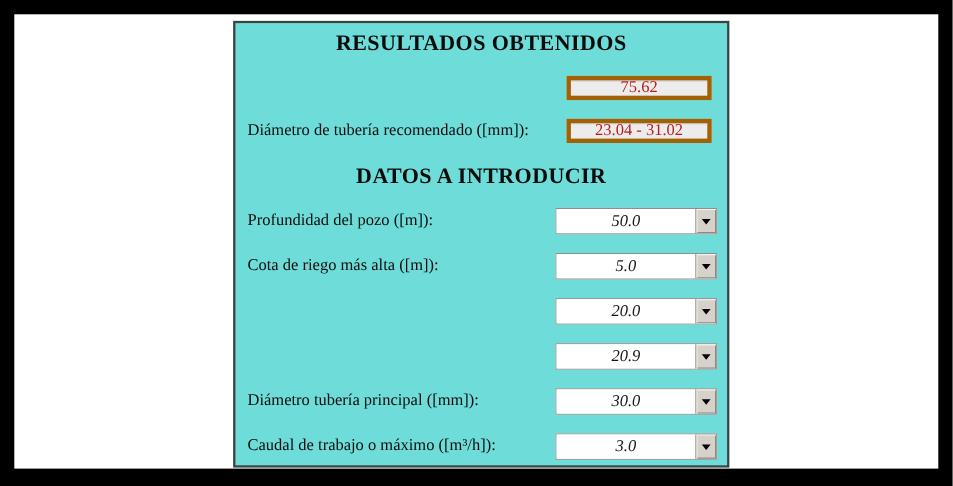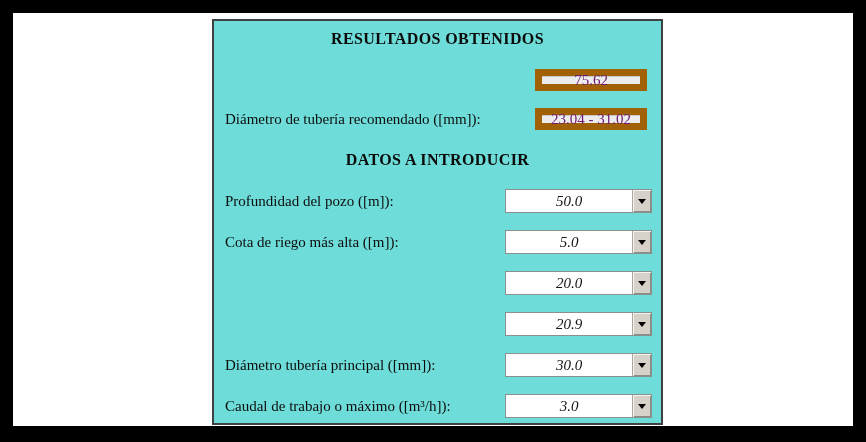--- a/index.html
+++ b/index.html
@@ -21,21 +21,21 @@
     width:451px; height:406px;
     background:#6edcd8;
     border:2px solid #3f4040;
   }
   .p-title {
     position:absolute;
     left:0; right:0;
     height:20px; line-height:20px;
     text-align:center;
     font-weight:bold;
-    font-size:16px;
+    font-size:20px;
     letter-spacing:0.4px;
     color:#0b0b0b;
   }
   .t1 { top:8px; }
   .t2 { top:129px; }
   .row {
     position:absolute;
     left:0; right:0;
     height:26px;
   }
@@ -43,27 +43,27 @@
     position:absolute;
     left:11px; top:50%;
     transform:translateY(-50%);
     font-size:15px;
     color:#0d0d0d;
     white-space:nowrap;
   }
   .result-box {
     position:absolute;
     right:14px; top:2px;
-    width:112px; height:22px;
+    width:132px; height:22px;
     background:#ececec;
-    border:7px solid #a16207;
+    border:4px solid #a16207;
     box-shadow:inset 0 1px 0 #c9c9c9;
     display:flex; align-items:center; justify-content:center;
     font-size:15px;
-    color:#701a75;
+    color:#b91c1c;
   }
   .combo {
     position:absolute;
     right:9px; top:1px;
     width:147px; height:24px;
     border:1px solid #8a8f8f;
     background:#fff;
     display:flex;
   }
   .combo-field {

